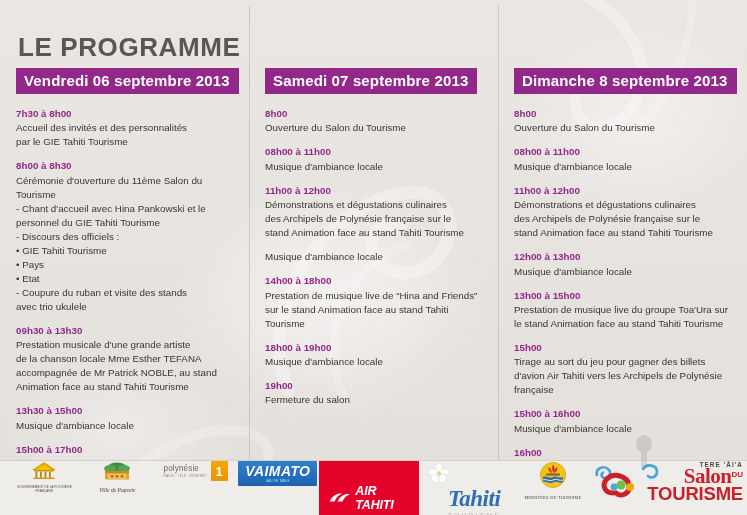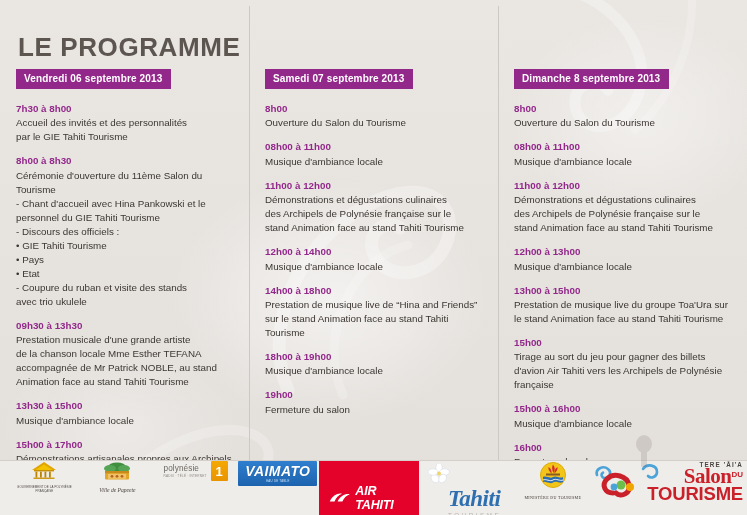--- a/index.html
+++ b/index.html
@@ -79,21 +79,21 @@
     top: -62px;
     bottom: -6px;
     width: 1px;
     background: #cdc8c2;
   }
 
   .day-badge {
     display: inline-block;
     background: #93288b;
     color: #ffffff;
-    font-size: 10px;
+    font-size: 15px;
     font-weight: bold;
     letter-spacing: 0.15px;
     padding: 4px 9px 5px 8px;
     white-space: nowrap;
     margin-bottom: 13px;
   }
 
   .entry { margin-bottom: 10px; }
   .entry-time {
     color: #93288b;
@@ -345,21 +345,20 @@
         <div class="entry-time">08h00 à 11h00</div>
         <div class="entry-desc">Musique d'ambiance locale</div>
       </div>
       <div class="entry">
         <div class="entry-time">11h00 à 12h00</div>
         <div class="entry-desc">Démonstrations et dégustations culinaires
 des Archipels de Polynésie française sur le
 stand Animation face au stand Tahiti Tourisme</div>
       </div>
       <div class="entry">
-        <div class="entry-time">12h00 à 14h00</div>
         <div class="entry-desc">Musique d'ambiance locale</div>
       </div>
       <div class="entry">
         <div class="entry-time">14h00 à 18h00</div>
         <div class="entry-desc">Prestation de musique live de “Hina and Friends”
 sur le stand Animation face au stand Tahiti
 Tourisme</div>
       </div>
       <div class="entry">
         <div class="entry-time">18h00 à 19h00</div>

